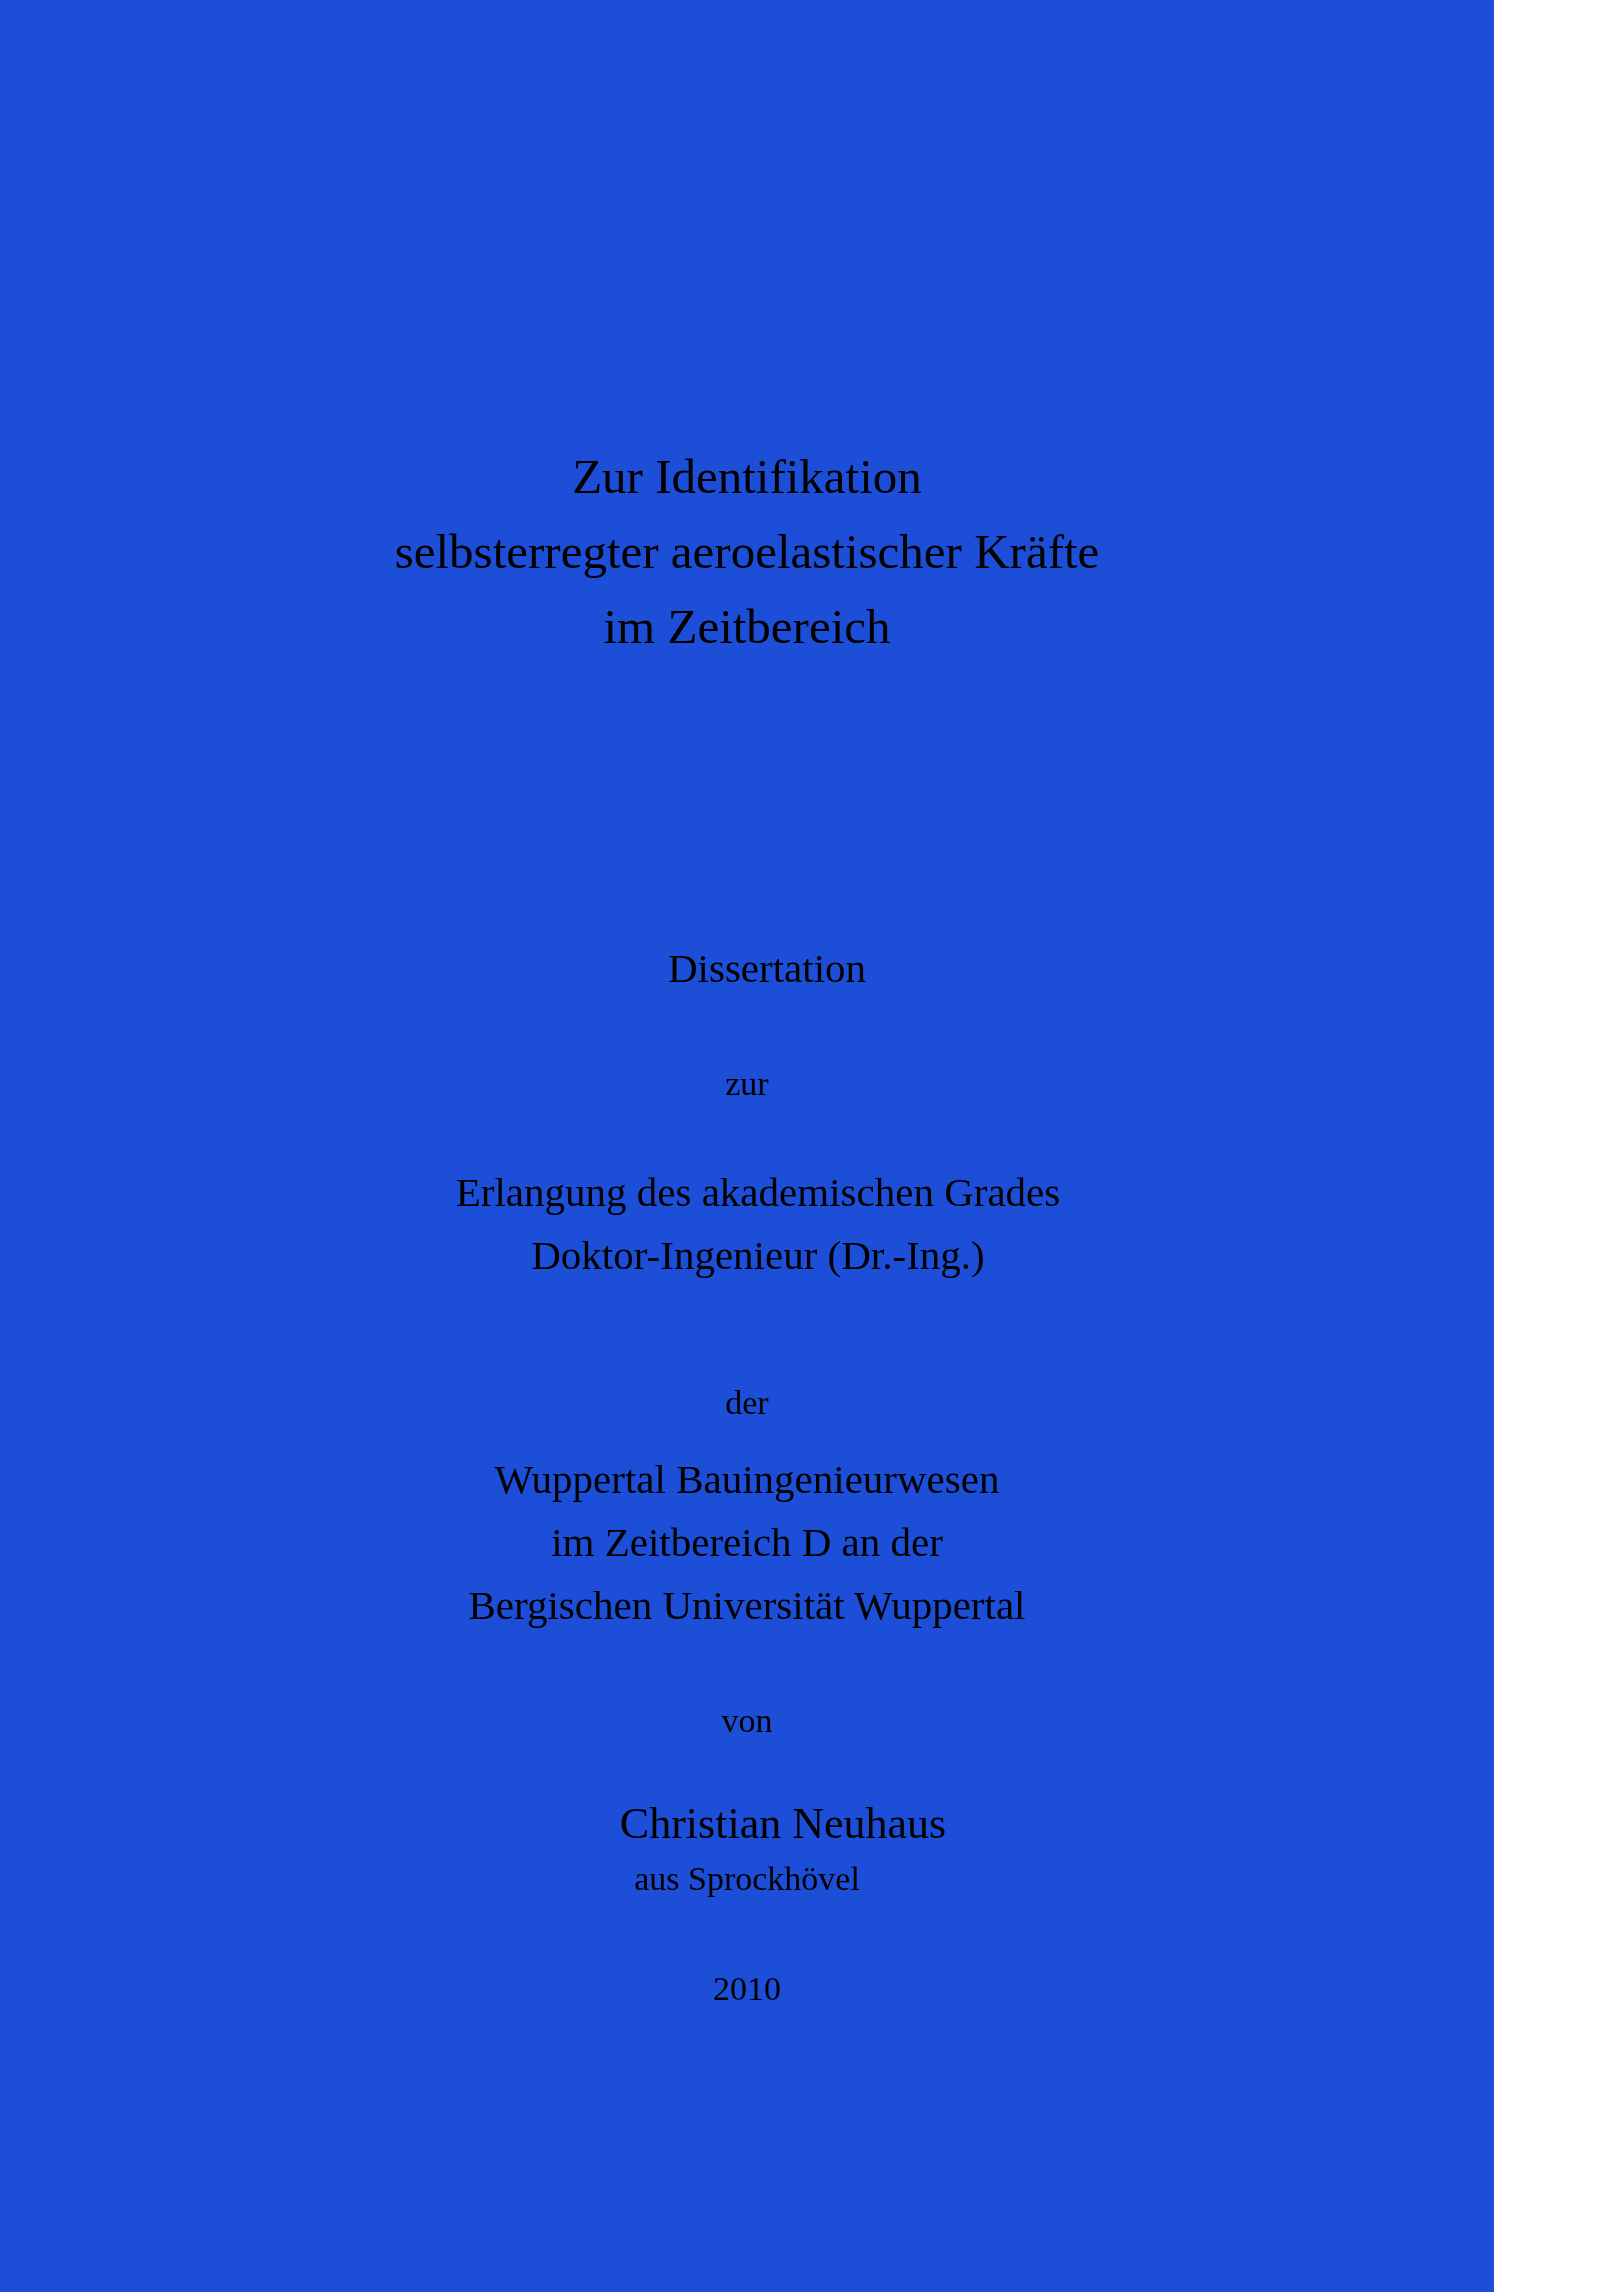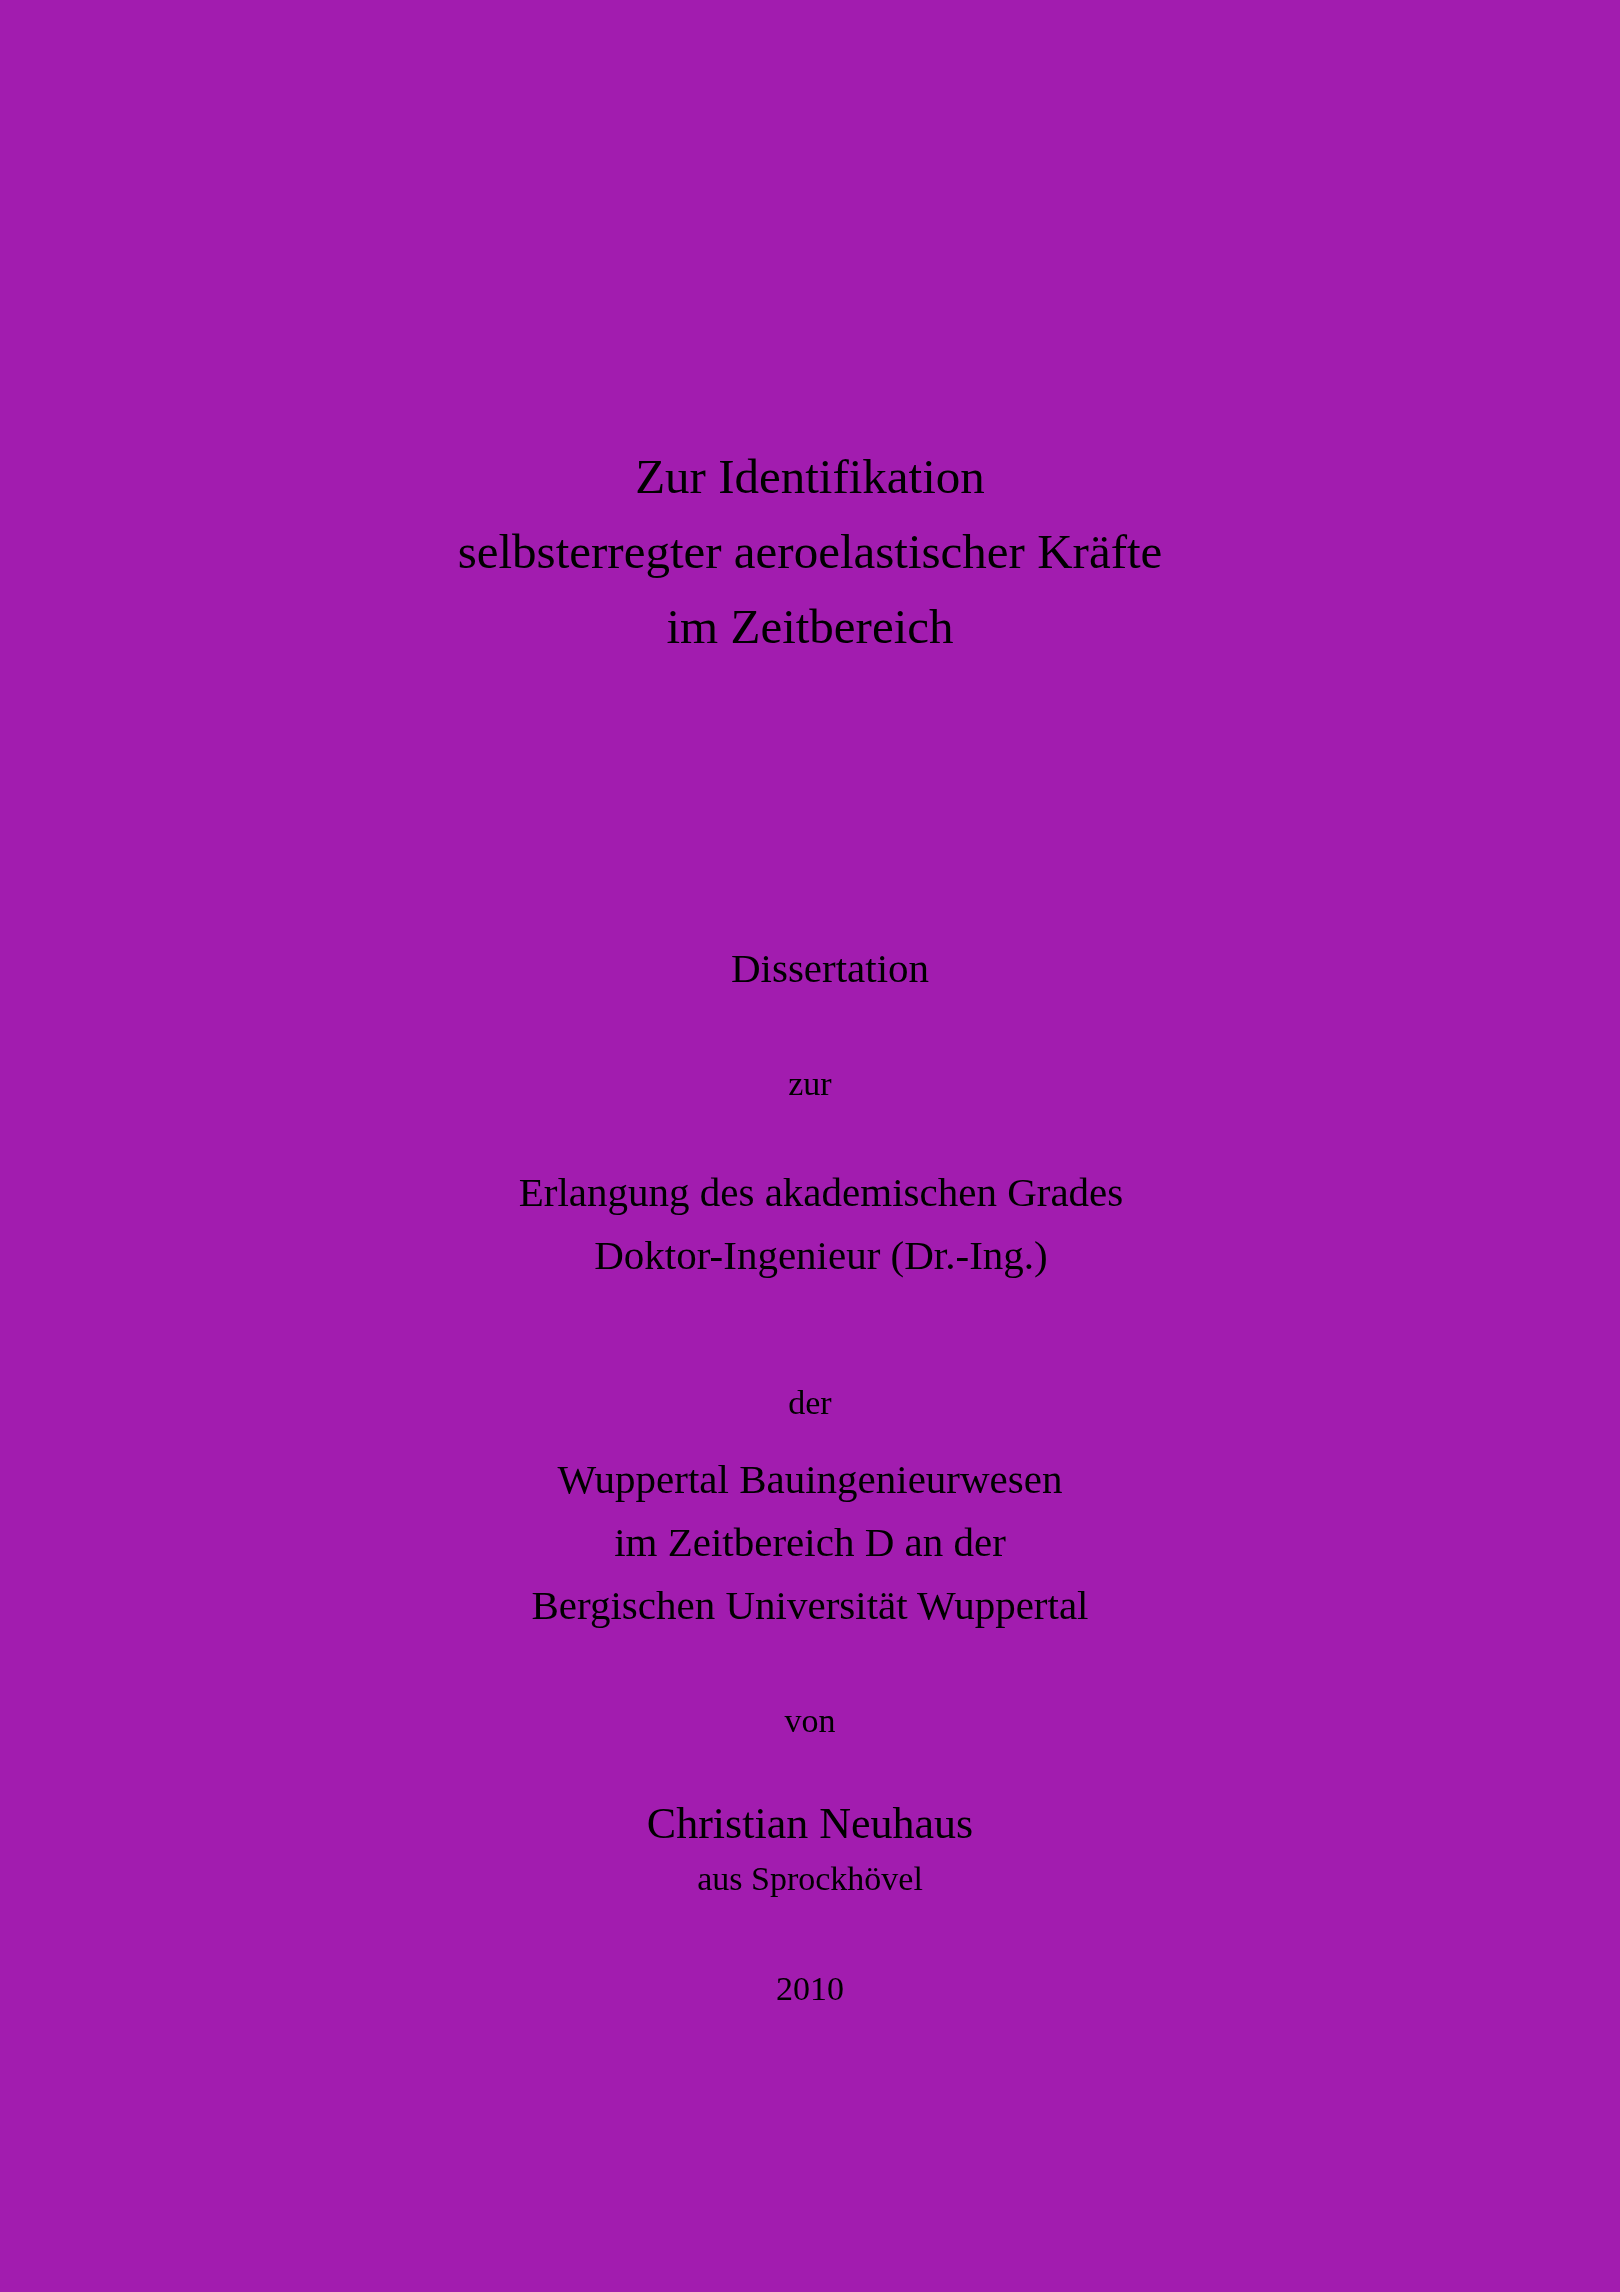--- a/index.html
+++ b/index.html
@@ -3,23 +3,23 @@
 <meta charset="utf-8">
 <title>Titelseite</title>
 <style>
   html, body {
     margin: 0;
     padding: 0;
     background: #ffffff;
   }
   .page {
     position: relative;
-    width: 1620px;
+    width: 1494px;
     height: 2293px;
-    background: #a21caf;
+    background: #1d4ed8;
     color: #000000;
     font-family: "Liberation Serif", "DejaVu Serif", serif;
     overflow: hidden;
   }
   .line {
     position: absolute;
     left: 0;
     width: 100%;
     text-align: center;
     white-space: pre;
@@ -63,20 +63,20 @@
   <div class="line small-size" style="top: 1339px; margin-top: 39px;">der</div>
 
   <div class="title-block" style="top: 1448px;">
     <div class="main-size">Wuppertal Bauingenieurwesen</div>
     <div class="main-size">im Zeitbereich D an der</div>
     <div class="main-size">Bergischen Universität Wuppertal</div>
   </div>
 
   <div class="line small-size" style="top: 1696px;">von</div>
 
-  <div class="line author-size" style="top: 1794px;">Christian Neuhaus</div>
+  <div class="line author-size" style="top: 1794px; margin-left: 36px;">Christian Neuhaus</div>
 
   <div class="line small-size" style="top: 1854px;">aus Sprockhövel</div>
 
   <div class="line small-size" style="top: 1964px;">2010</div>
 
 </div>
 
 
 </body></html>

